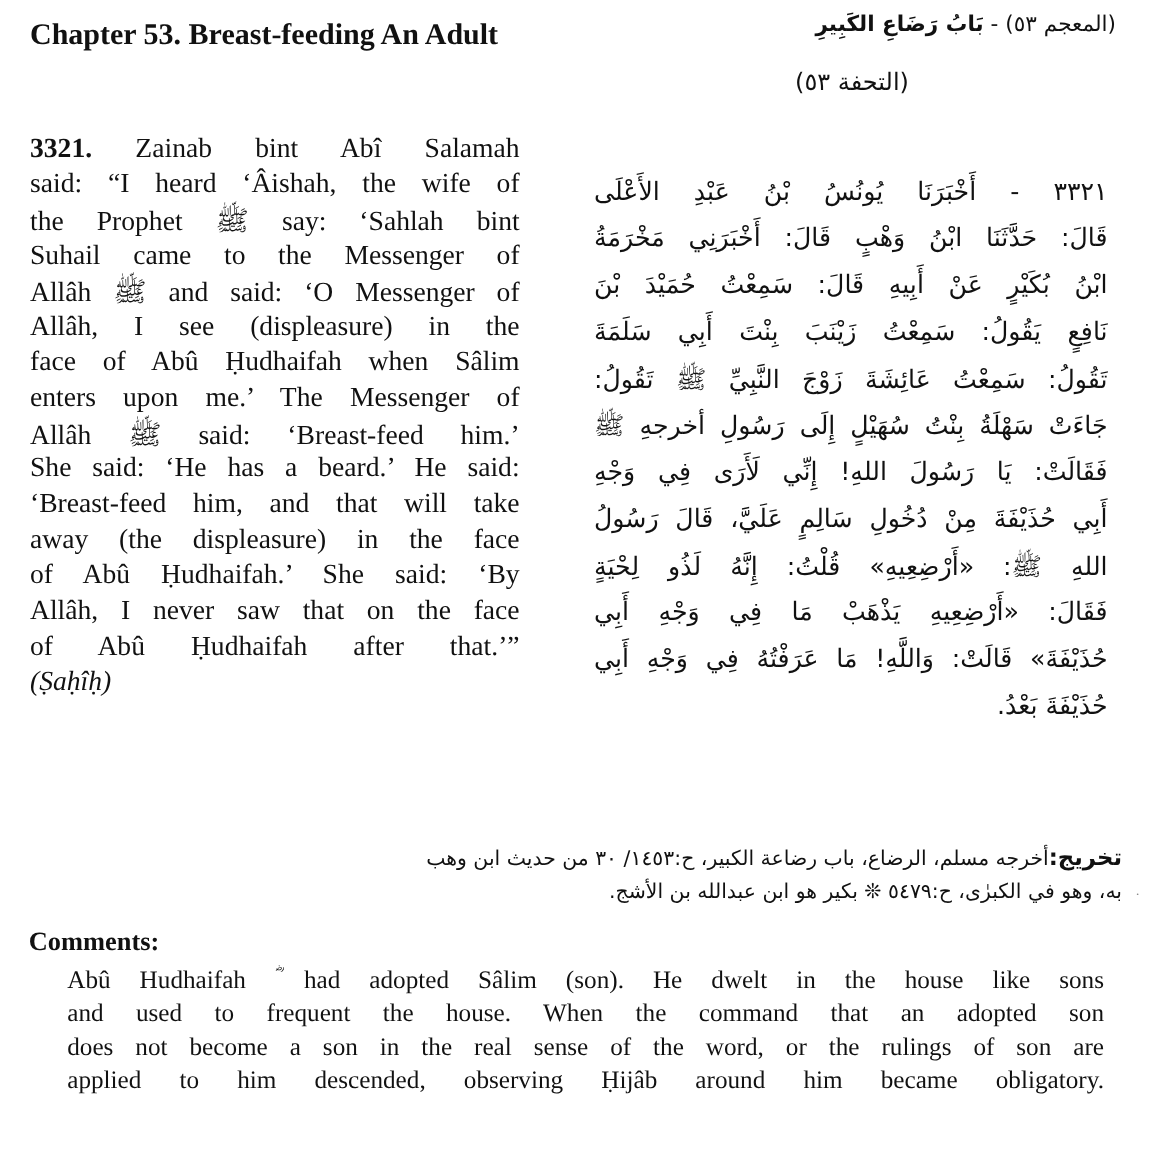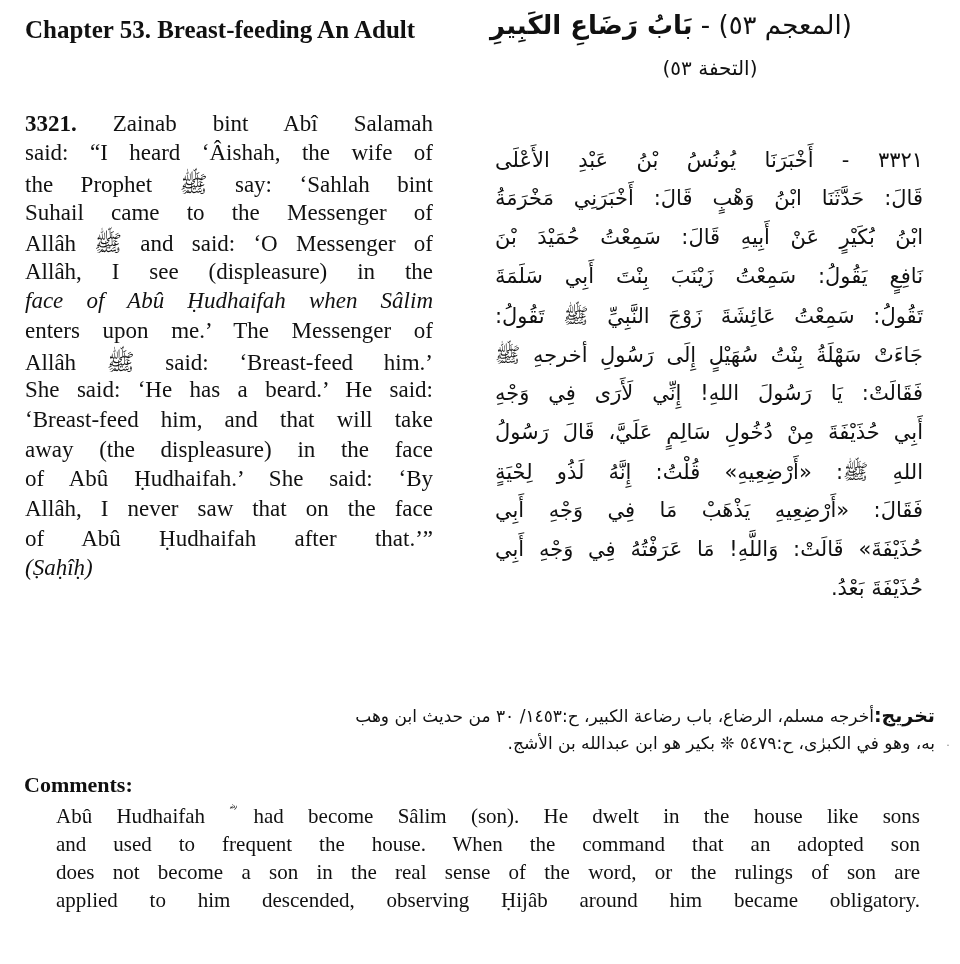--- a/index.html
+++ b/index.html
@@ -1,20 +1,20 @@
 <!DOCTYPE html>
 <html><head>
 <meta charset="utf-8">
 <style>
   html, body { margin:0; padding:0; background:#ffffff; }
   body { width:960px; height:964px; position:relative; overflow:hidden; color:#111; }
   .en { font-family:"Liberation Serif", "DejaVu Serif", serif; font-size:23px; }
   .ar { font-family:"DejaVu Sans", "Liberation Sans", sans-serif; direction:rtl; unicode-bidi:embed; }
   .title-en { position:absolute; left:25px; top:14px; width:420px; font-family:"Liberation Serif", serif; font-weight:bold; font-size:25px; line-height:31px; }
-  .ar-title { position:absolute; left:490px; width:440px; top:10px; text-align:left; font-size:26px; }
+  .ar-title { position:absolute; left:490px; width:440px; top:10px; text-align:right; font-size:18px; }
   .ar-title b { font-weight:bold; }
   .ar-sub { position:absolute; left:490px; width:440px; top:56px; text-align:center; font-size:20px; }
   .en-line { position:absolute; left:25px; width:408px; height:29px; text-align:justify; text-align-last:justify; white-space:nowrap; overflow:visible; }
   .en-line.last { text-align-last:left; }
   .num { font-weight:bold; }
   .ar-line { position:absolute; left:495px; width:428px; text-align:justify; text-align-last:justify; font-size:21px; direction:rtl; white-space:nowrap;margin-top:36px; }
   .ar-line.last { text-align-last:right; }
   .takhrij { position:absolute; left:25px; width:910px; font-size:17px; direction:rtl; text-align:right; white-space:nowrap; }
   .takhrij b { font-weight:bold; font-size:19px; }
   .dotmark { position:absolute; left:946px; top:738px; font-size:12px; color:#888; }
@@ -33,21 +33,21 @@
 </div>
 <div class="ar-sub ar">(التحفة ٥٣)</div>
 
 <div class="en">
   <div class="en-line" style="top:111px;"><span class="num">3321.</span><span> Zainab bint Abî Salamah</span></div>
   <div class="en-line" style="top:140px;">said: “I heard ‘Âishah, the wife of</div>
   <div class="en-line" style="top:170px;">the Prophet ﷺ say: ‘Sahlah bint</div>
   <div class="en-line" style="top:200px;">Suhail came to the Messenger of</div>
   <div class="en-line" style="top:229px;">Allâh ﷺ and said: ‘O Messenger of</div>
   <div class="en-line" style="top:259px;">Allâh, I see (displeasure) in the</div>
-  <div class="en-line" style="top:288px;font-style:italic;">face of Abû Ḥudhaifah when Sâlim</div>
+  <div class="en-line" style="top:288px;">face of Abû Ḥudhaifah when Sâlim</div>
   <div class="en-line" style="top:318px;">enters upon me.’ The Messenger of</div>
   <div class="en-line" style="top:348px;">Allâh ﷺ said: ‘Breast-feed him.’</div>
   <div class="en-line" style="top:377px;">She said: ‘He has a beard.’ He said:</div>
   <div class="en-line" style="top:407px;">‘Breast-feed him, and that will take</div>
   <div class="en-line" style="top:437px;">away (the displeasure) in the face</div>
   <div class="en-line" style="top:466px;">of Abû Ḥudhaifah.’ She said: ‘By</div>
   <div class="en-line" style="top:496px;">Allâh, I never saw that on the face</div>
   <div class="en-line" style="top:526px;">of Abû Ḥudhaifah after that.’”</div>
   <div class="en-line last" style="top:555px;"><i>(Ṣaḥîḥ)</i></div>
 </div>
@@ -66,18 +66,18 @@
   <div class="ar-line" style="top:501px;">حُذَيْفَةَ» قَالَتْ: وَاللَّهِ! مَا عَرَفْتُهُ فِي وَجْهِ أَبِي</div>
   <div class="ar-line last" style="top:540px;">حُذَيْفَةَ بَعْدُ.</div>
 </div>
 
 <div class="takhrij ar" style="top:704px;"><b>تخريج:</b><span>أخرجه مسلم، الرضاع، باب رضاعة الكبير، ح:١٤٥٣/ ٣٠ من حديث ابن وهب</span></div>
 <div class="takhrij ar" style="top:733px;">به، وهو في الكبرٰى، ح:٥٤٧٩ ❊ بكير هو ابن عبدالله بن الأشج.</div>
 <div class="dotmark">·</div>
 
 <div class="comments-h">Comments:</div>
 <div>
-  <div class="c-line" style="top:804px;">Abû Hudhaifah ؓ had become Sâlim (son). He dwelt in the house like sons</div>
+  <div class="c-line" style="top:804px;">Abû Hudhaifah ؓ had adopted Sâlim (son). He dwelt in the house like sons</div>
   <div class="c-line" style="top:832px;">and used to frequent the house. When the command that an adopted son</div>
   <div class="c-line" style="top:860px;">does not become a son in the real sense of the word, or the rulings of son are</div>
   <div class="c-line" style="top:888px;">applied to him descended, observing Ḥijâb around him became obligatory.</div>
   <div class="c-line last" style="top:916px;margin-top:44px;">That is why the afore-mentioned situation materialized.</div>
 </div>
 
 </body></html>

